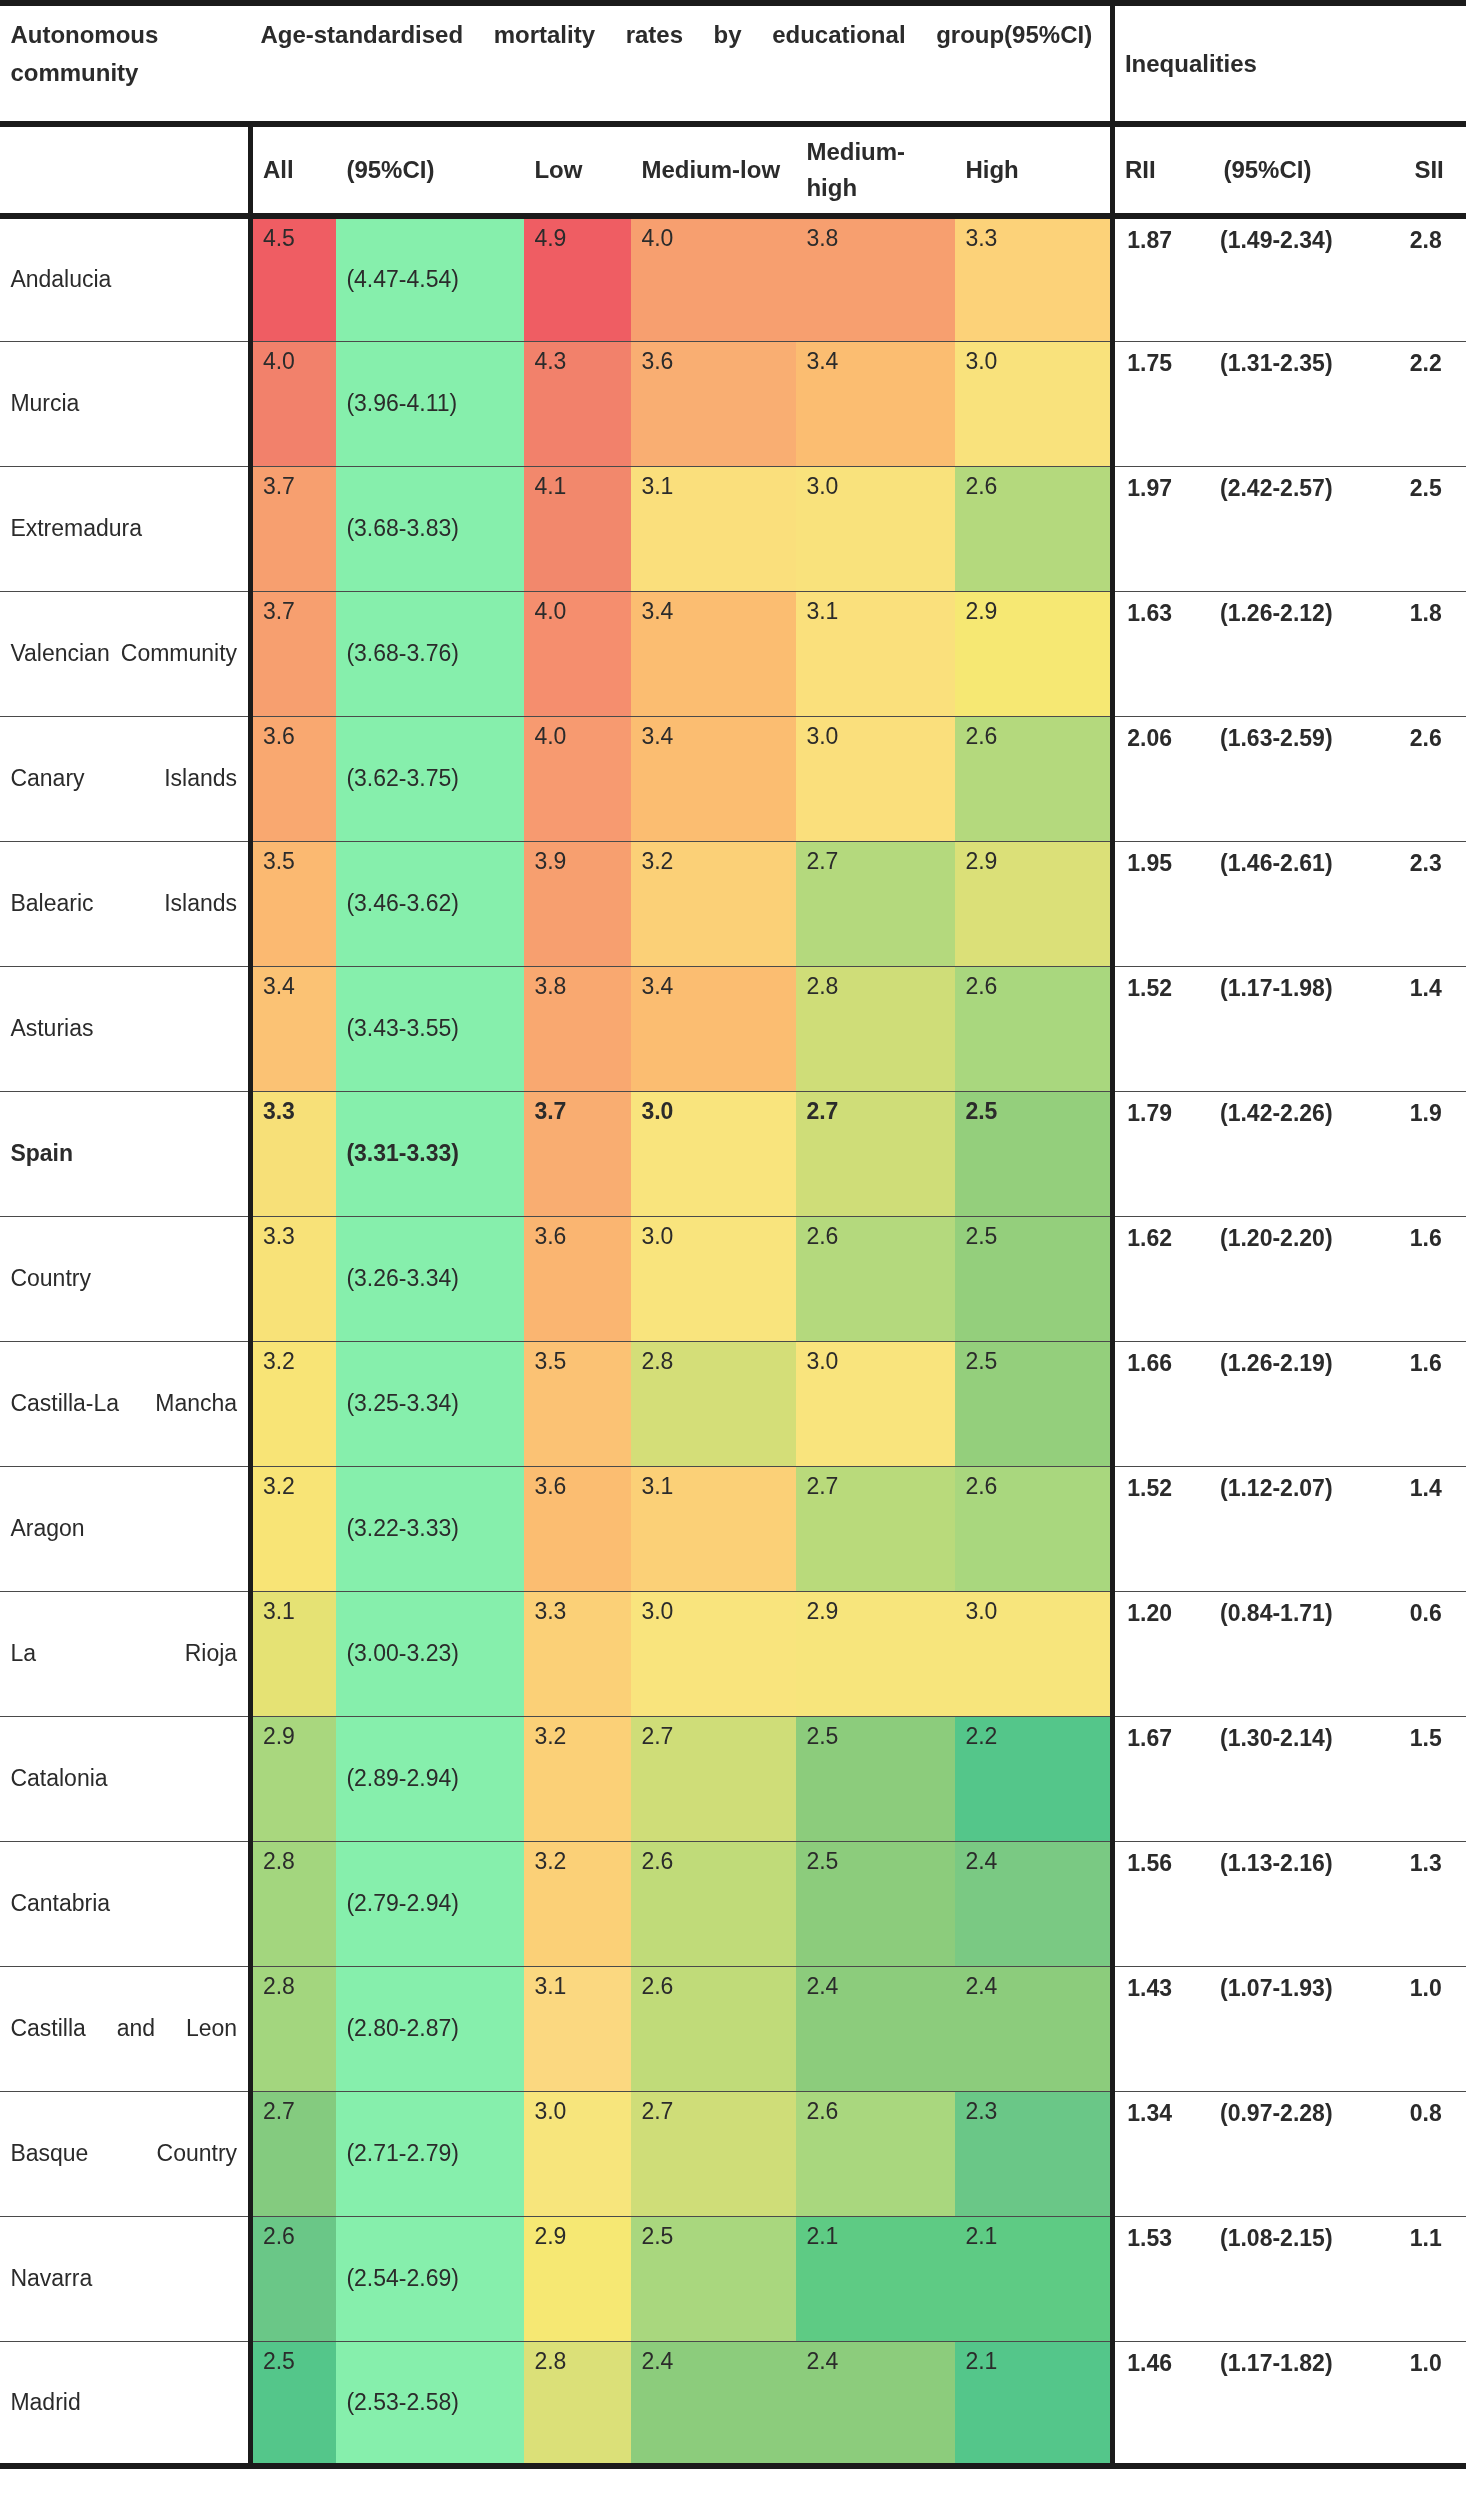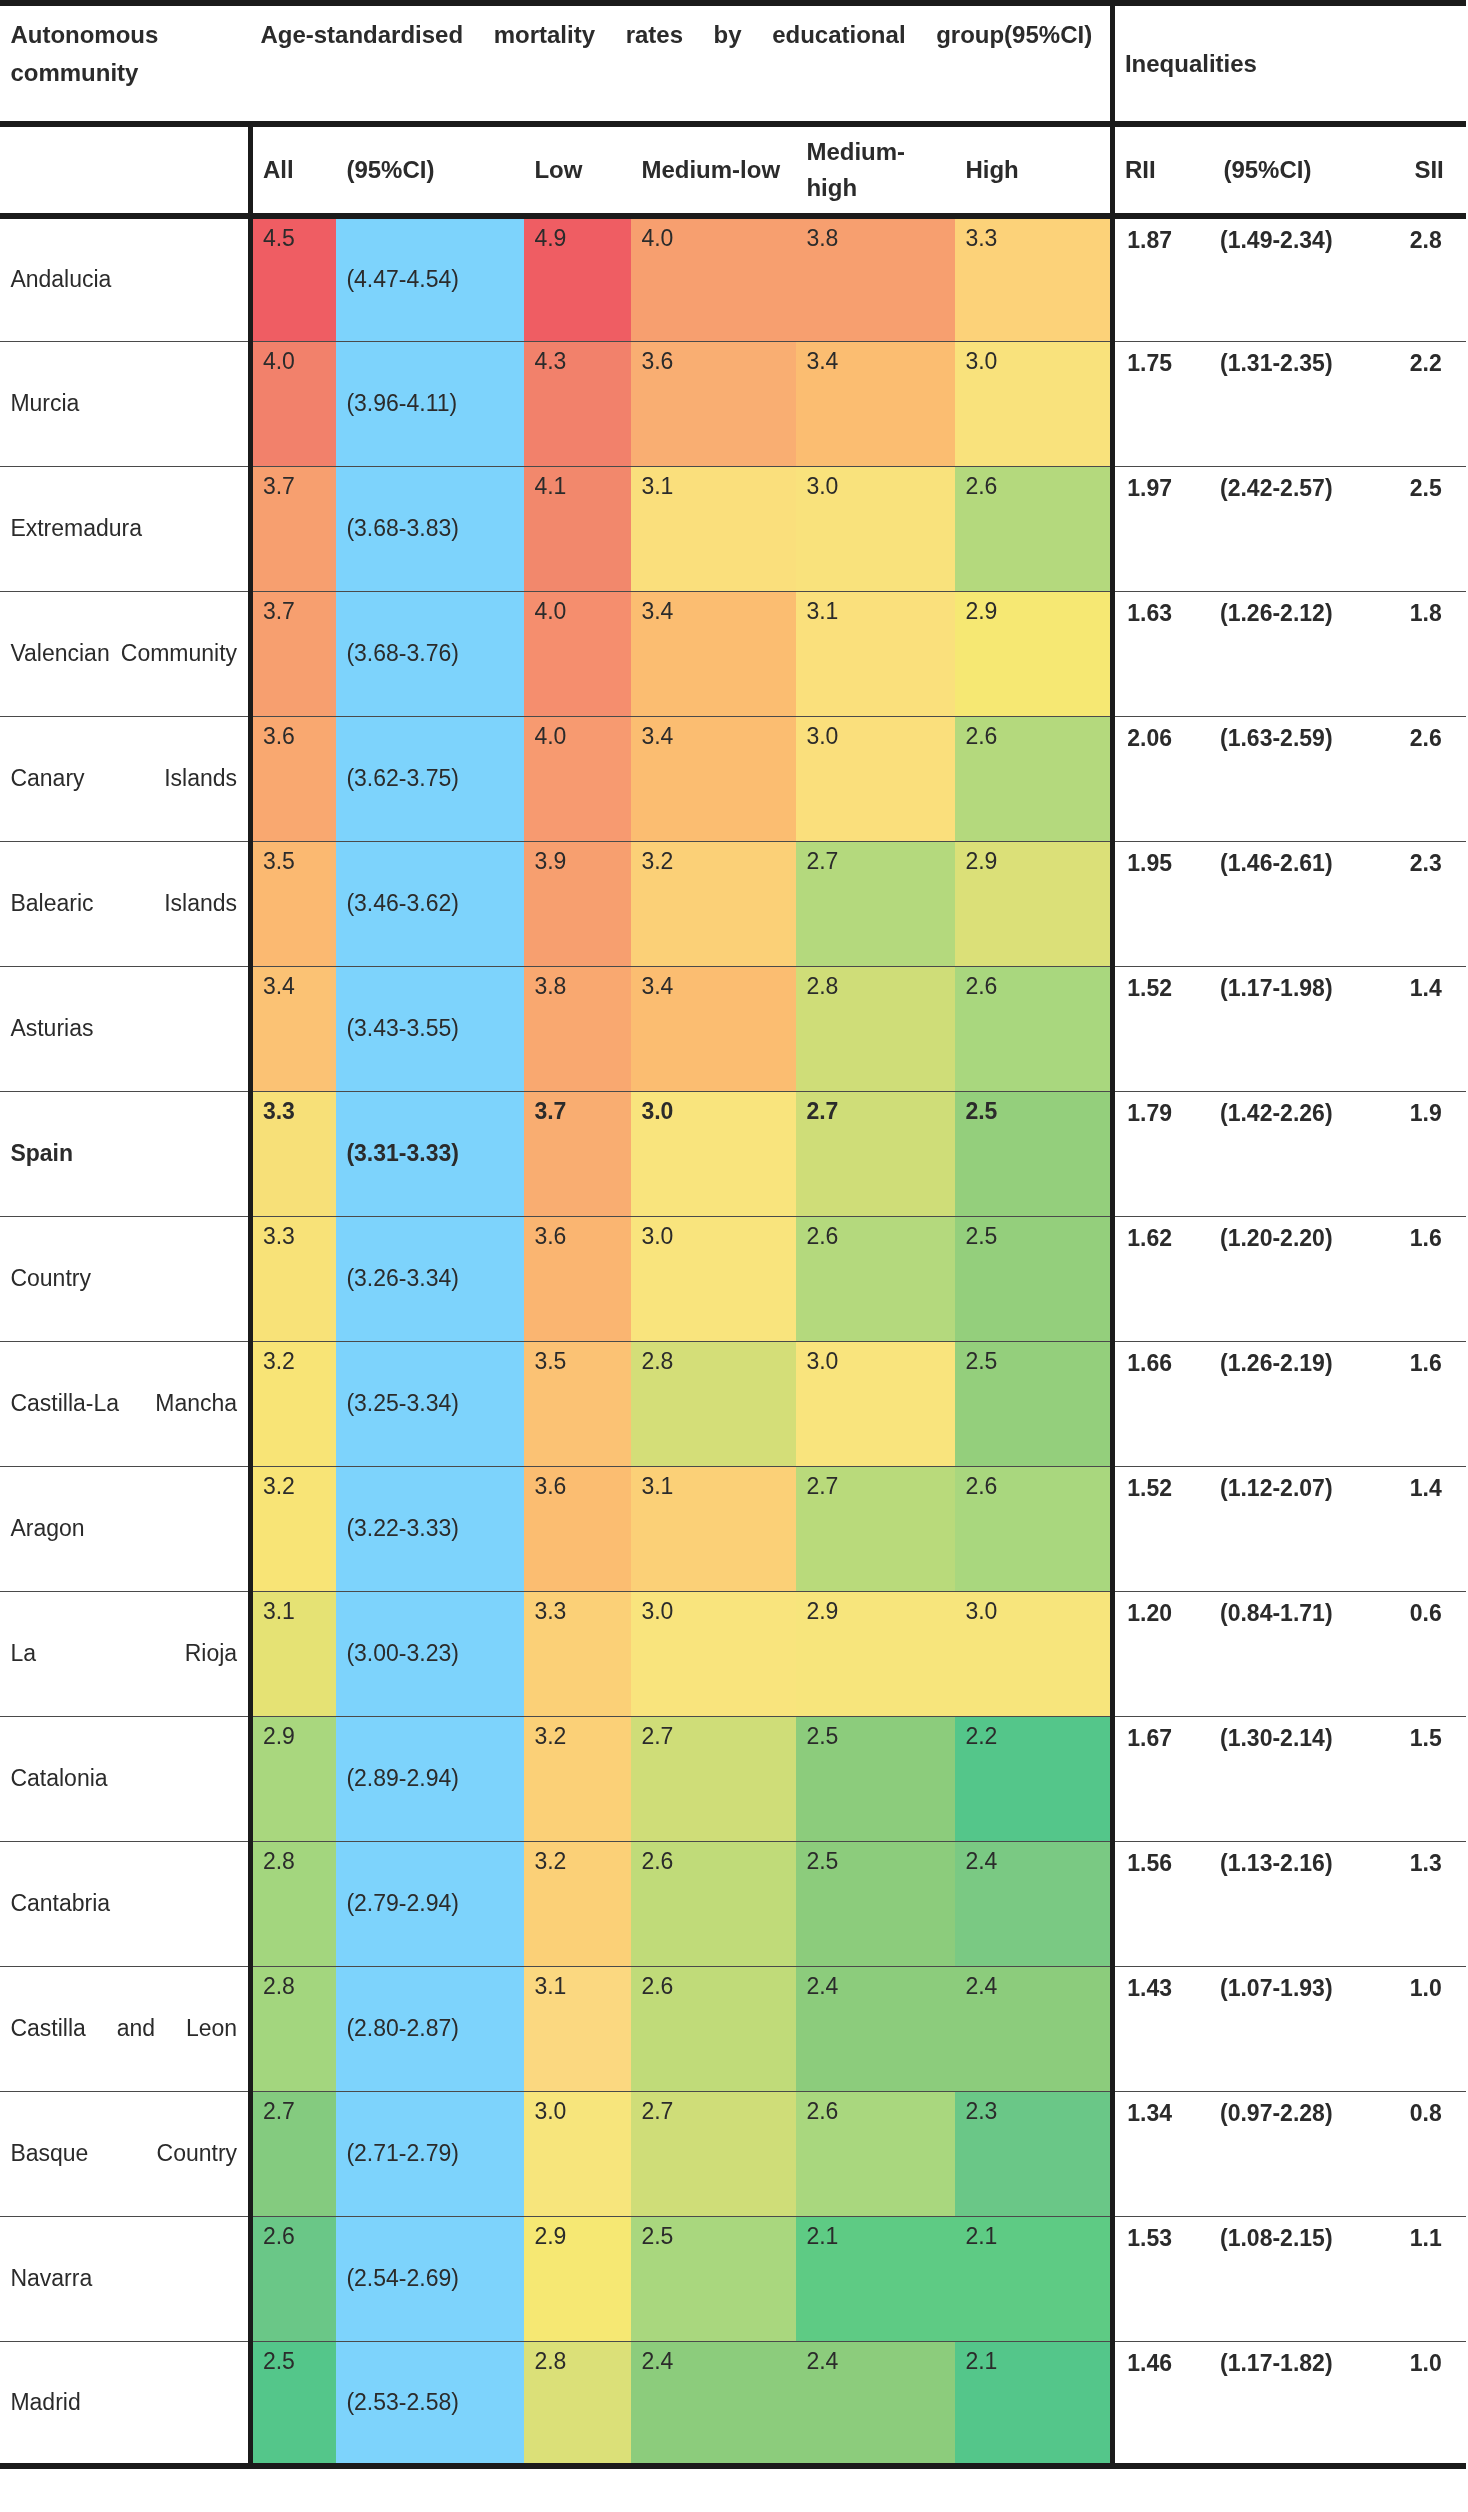--- a/index.html
+++ b/index.html
@@ -103,21 +103,21 @@
   td.cell .v{
     display:block;
     padding-top:8px;
   }
   td.allcol{
     border-left:5.2px solid #1b1b1b;
   }
   td.ci{
     padding:0 0 0 10.4px;
     vertical-align:middle;
-    background:#7dd3fc;
+    background:#86efac;
   }
   td.rii{
     border-left:5.2px solid #1b1b1b;
     padding:0 0 0 12.8px;
     vertical-align:top;
     background:#ffffff;
   }
   td.rii .v, td.riici .v, td.sii .v{display:block;padding-top:8px;font-weight:bold;}
   td.riici{
     padding:0 0 0 7px;

